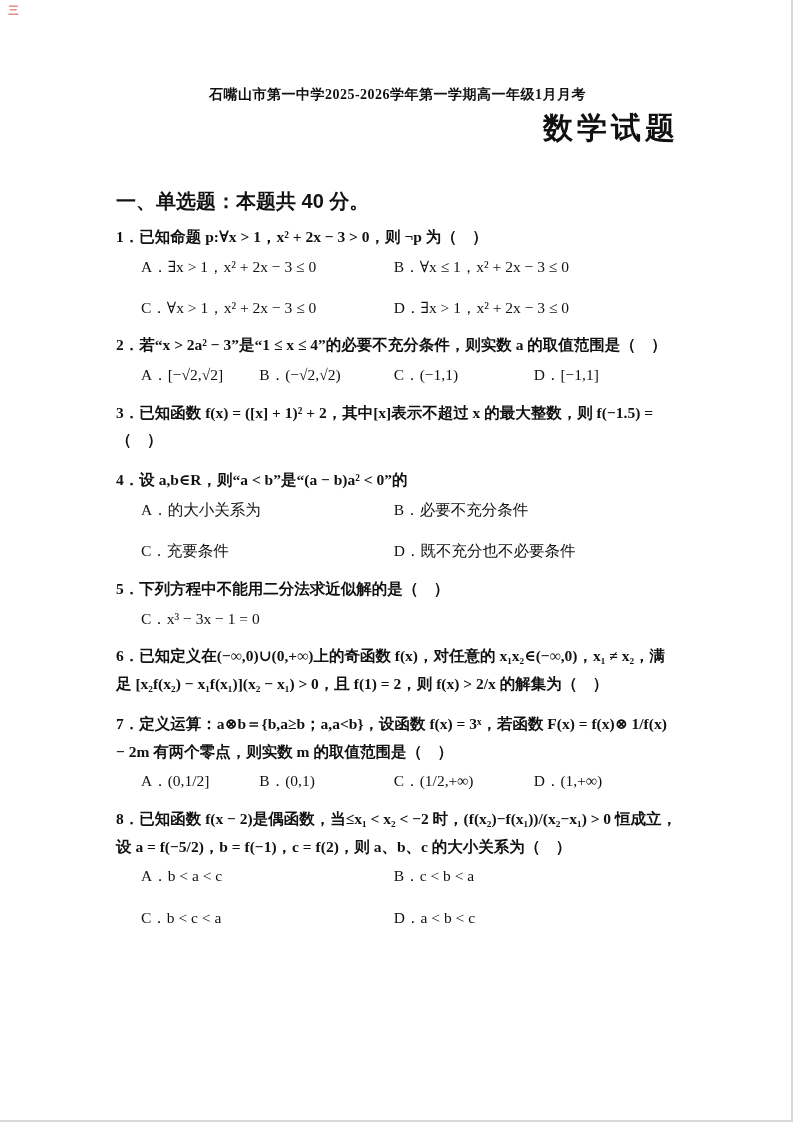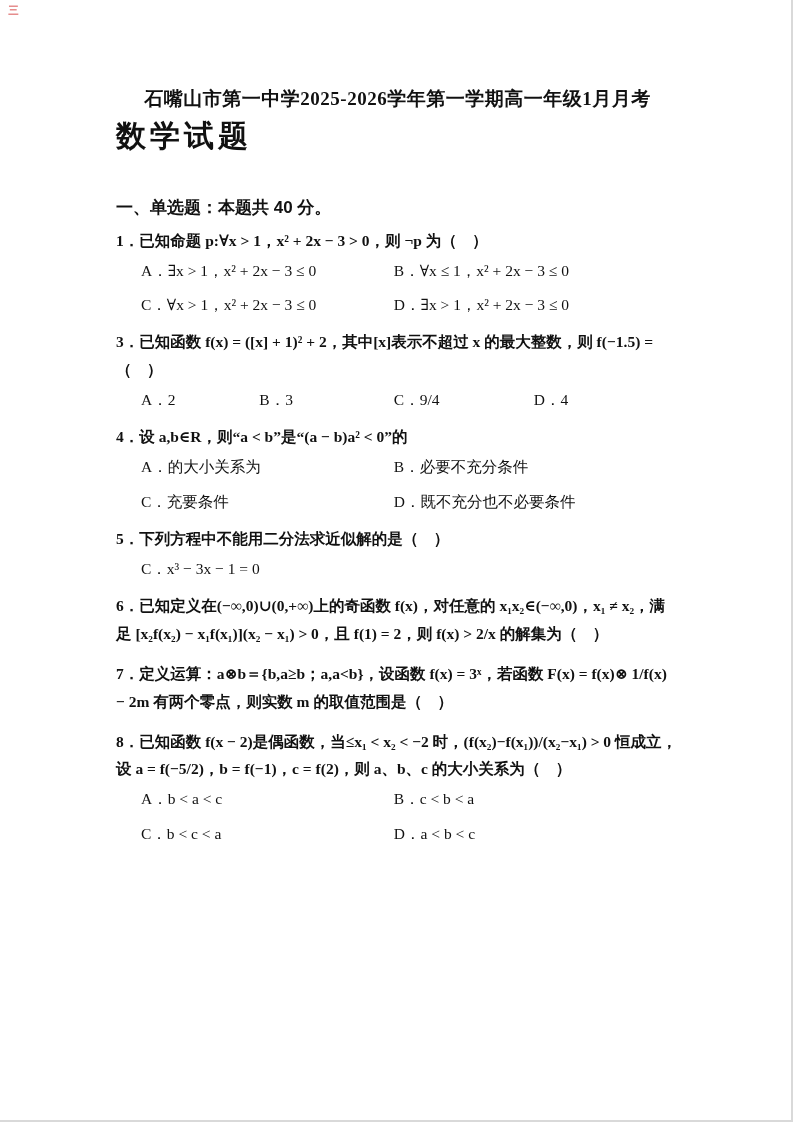--- a/index.html
+++ b/index.html
@@ -23,53 +23,53 @@
   }
   .corner-mark {
     position: absolute;
     left: 8px;
     top: 5px;
     color: #cc2222;
     font-size: 11px;
     line-height: 1;
   }
   .header-line {
-    font-size: 19px;
+    font-size: 14px;
     font-weight: bold;
     text-align: center;
     letter-spacing: 0.5px;
     margin-bottom: 4px;
   }
   .exam-title {
     font-size: 30px;
     font-weight: bold;
-    text-align: left;
+    text-align: right;
     letter-spacing: 4px;
     margin: 4px 0 18px 0;
   }
   .section-heading {
     font-family: "Liberation Sans", "DejaVu Sans", sans-serif;
-    font-size: 17px;
+    font-size: 20px;
     font-weight: bold;
     margin-bottom: 8px;
     margin-top: 39px;
   }
   .question {
     margin-bottom: 12px;
   }
   .stem {
     font-size: 15.5px;
     line-height: 1.8;
     font-weight: bold;
   }
   .options {
     display: grid;
     padding-left: 25px;
     margin-top: 4px;
-    row-gap: 11px;
+    row-gap: 18px;
     font-size: 15.5px;
     line-height: 1.5;
   }
   .cols-2 { grid-template-columns: 47% 53%; }
   .cols-4 { grid-template-columns: 22% 25% 26% 27%; }
   .option { white-space: nowrap; }
 </style>
 </head>
 <body>
 
@@ -86,29 +86,32 @@
   <div class="question">
     <div class="stem">1．已知命题 p:∀x &gt; 1，x² + 2x − 3 &gt; 0，则 ¬p 为（　）</div>
     <div class="options cols-2">
       <span class="option">A．∃x &gt; 1，x² + 2x − 3 ≤ 0</span>
       <span class="option">B．∀x ≤ 1，x² + 2x − 3 ≤ 0</span>
       <span class="option">C．∀x &gt; 1，x² + 2x − 3 ≤ 0</span>
       <span class="option">D．∃x &gt; 1，x² + 2x − 3 ≤ 0</span>
     </div>
   </div>
 
+  <div class="question">
+    <div class="stem">2．若“x &gt; 2a² − 3”是“1 ≤ x ≤ 4”的必要不充分条件，则实数 a 的取值范围是（　）</div>
+    <div class="options cols-4">
+      <span class="option">A．[−√2,√2]</span>
+      <span class="option">B．(−√2,√2)</span>
+      <span class="option">C．(−1,1)</span>
+      <span class="option">D．[−1,1]</span>
+    </div>
+  </div>
 
   <div class="question">
     <div class="stem">3．已知函数 f(x) = ([x] + 1)² + 2，其中[x]表示不超过 x 的最大整数，则 f(−1.5) =（　）</div>
-    <div class="options cols-4">
-      <span class="option">A．2</span>
-      <span class="option">B．3</span>
-      <span class="option">C．9/4</span>
-      <span class="option">D．4</span>
-    </div>
   </div>
 
   <div class="question">
     <div class="stem">4．设 a,b∈R，则“a &lt; b”是“(a − b)a² &lt; 0”的</div>
     <div class="options cols-2">
       <span class="option">A．的大小关系为</span>
       <span class="option">B．必要不充分条件</span>
       <span class="option">C．充要条件</span>
       <span class="option">D．既不充分也不必要条件</span>
     </div>
@@ -120,20 +123,26 @@
       <span class="option">C．x³ − 3x − 1 = 0</span>
     </div>
   </div>
 
   <div class="question">
     <div class="stem">6．已知定义在(−∞,0)∪(0,+∞)上的奇函数 f(x)，对任意的 x₁x₂∈(−∞,0)，x₁ ≠ x₂，满足 [x₂f(x₂) − x₁f(x₁)](x₂ − x₁) &gt; 0，且 f(1) = 2，则 f(x) &gt; 2/x 的解集为（　）</div>
   </div>
 
   <div class="question">
     <div class="stem">7．定义运算：a⊗b＝{b,a≥b；a,a&lt;b}，设函数 f(x) = 3ˣ，若函数 F(x) = f(x)⊗ 1/f(x) − 2m 有两个零点，则实数 m 的取值范围是（　）</div>
+    <div class="options cols-4">
+      <span class="option">A．(0,1/2]</span>
+      <span class="option">B．(0,1)</span>
+      <span class="option">C．(1/2,+∞)</span>
+      <span class="option">D．(1,+∞)</span>
+    </div>
   </div>
 
   <div class="question">
     <div class="stem">8．已知函数 f(x − 2)是偶函数，当≤x₁ &lt; x₂ &lt; −2 时，(f(x₂)−f(x₁))/(x₂−x₁) &gt; 0 恒成立，设 a = f(−5/2)，b = f(−1)，c = f(2)，则 a、b、c 的大小关系为（　）</div>
     <div class="options cols-2">
       <span class="option">A．b &lt; a &lt; c</span>
       <span class="option">B．c &lt; b &lt; a</span>
       <span class="option">C．b &lt; c &lt; a</span>
       <span class="option">D．a &lt; b &lt; c</span>
     </div>

